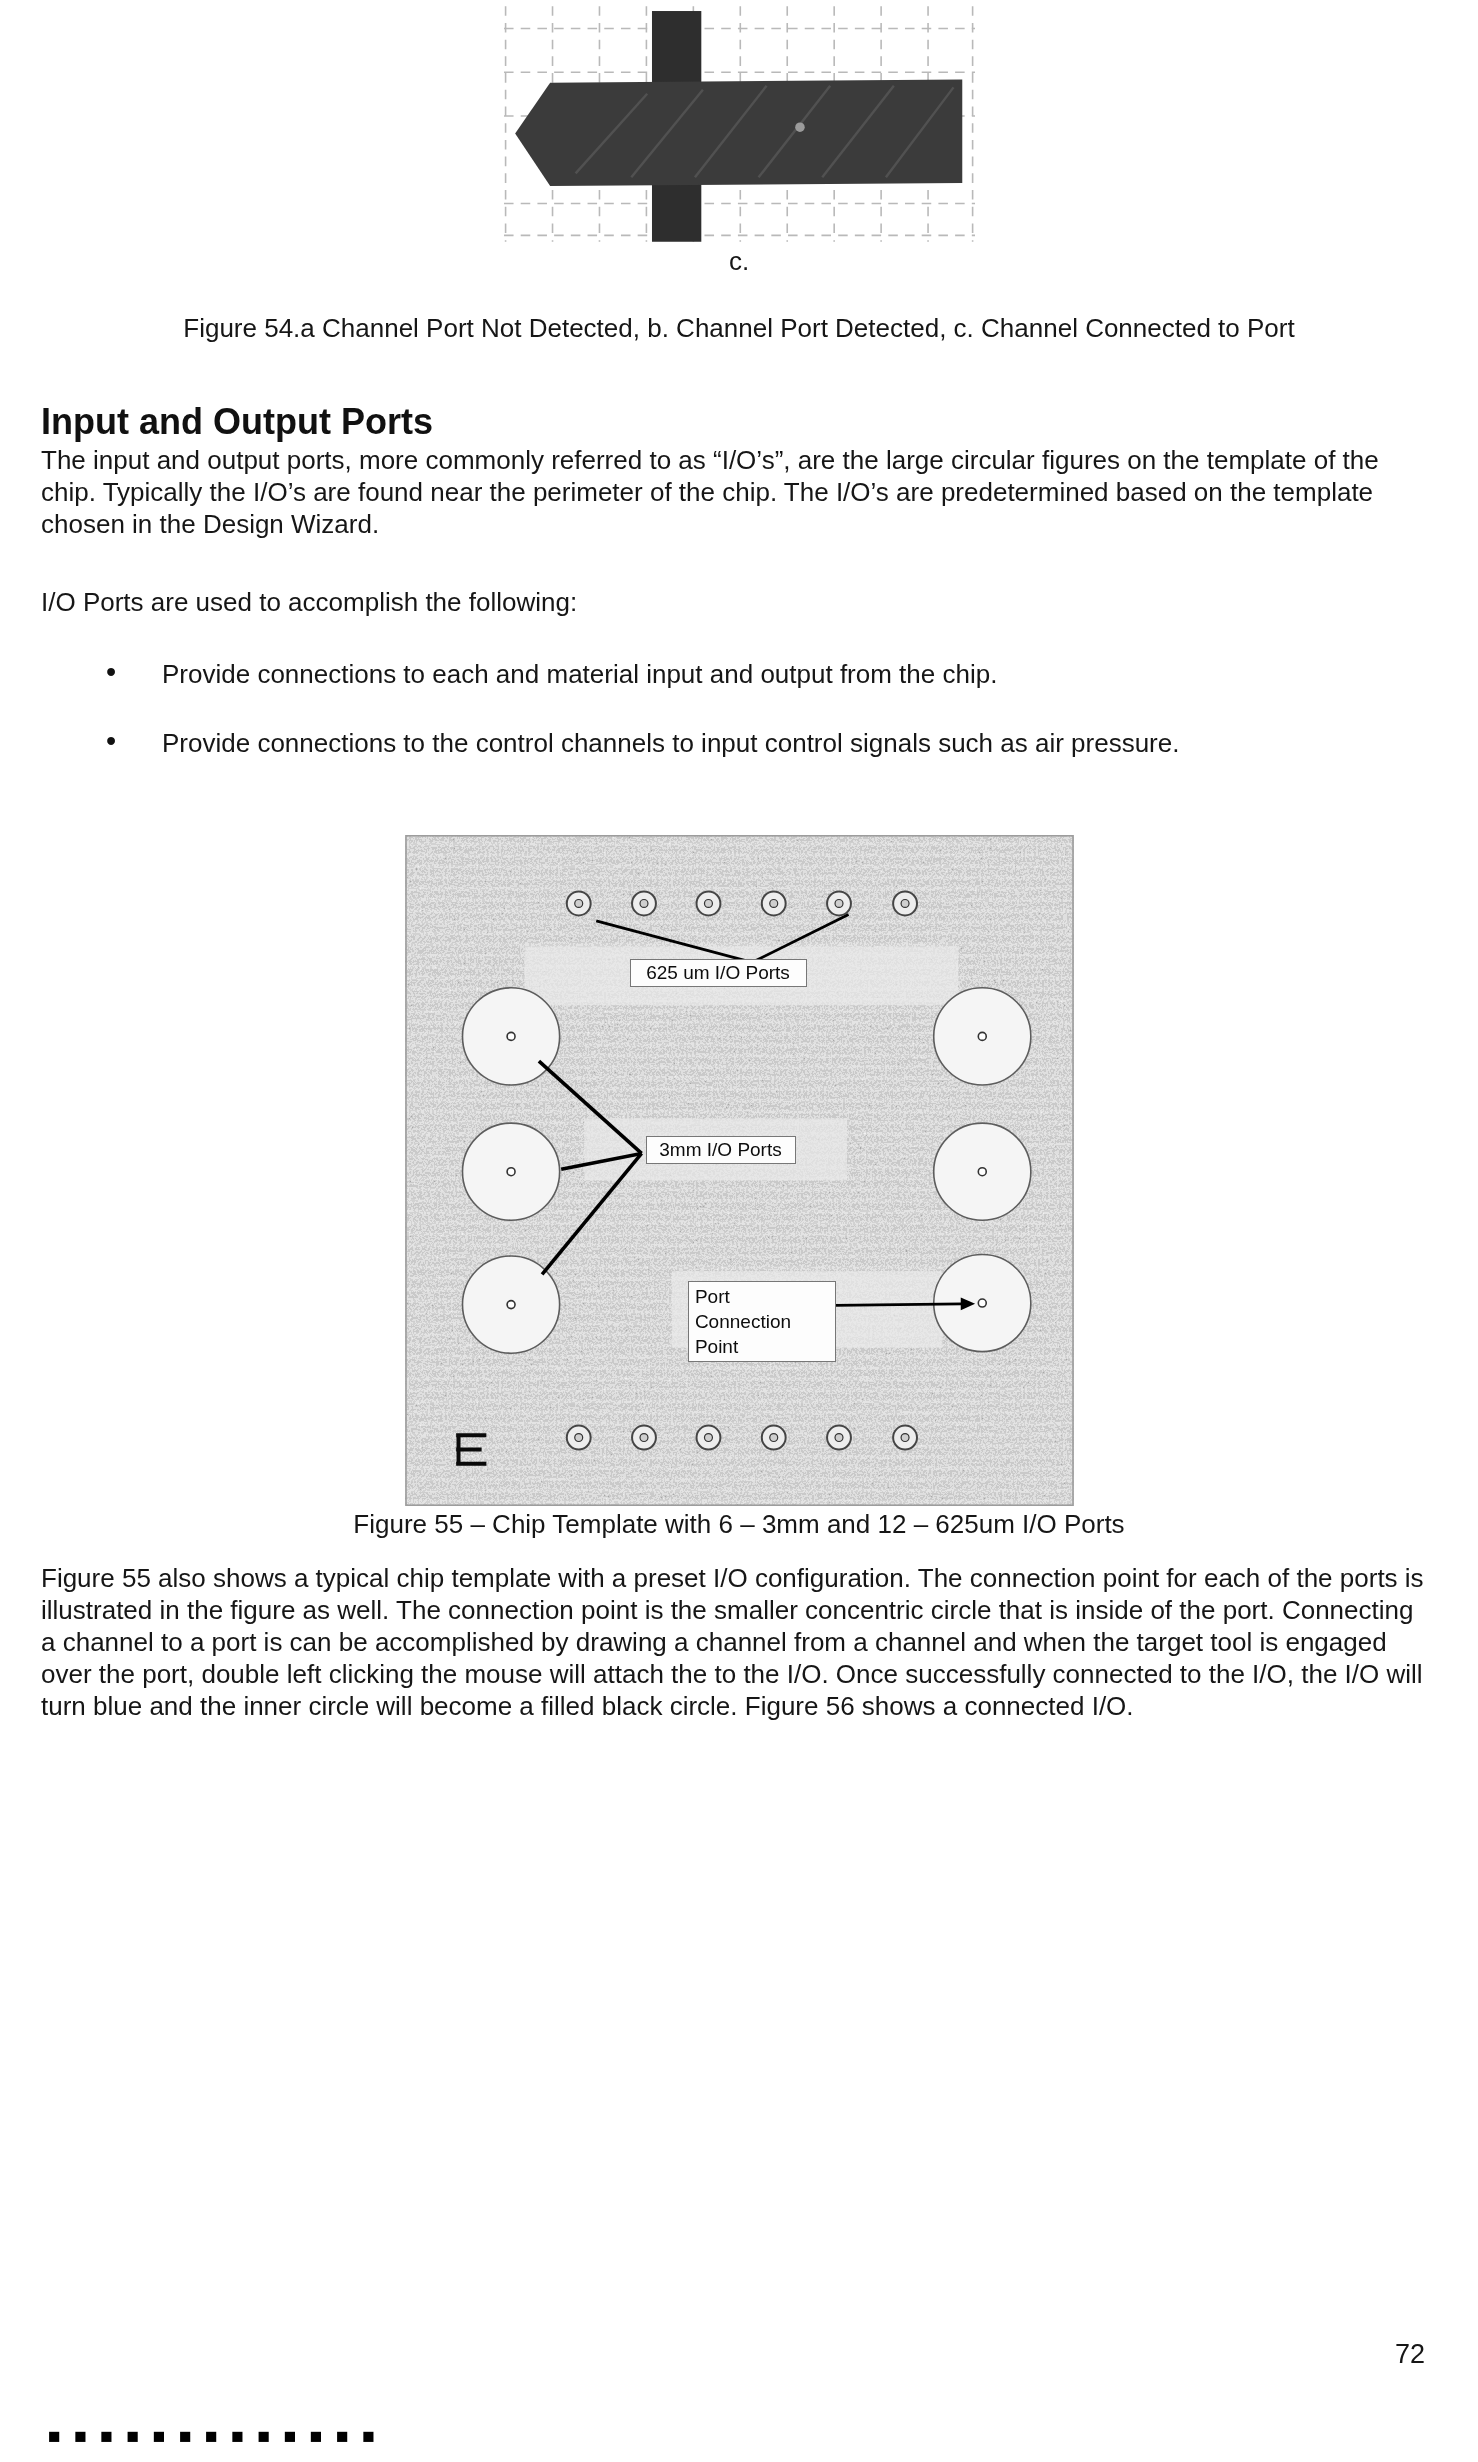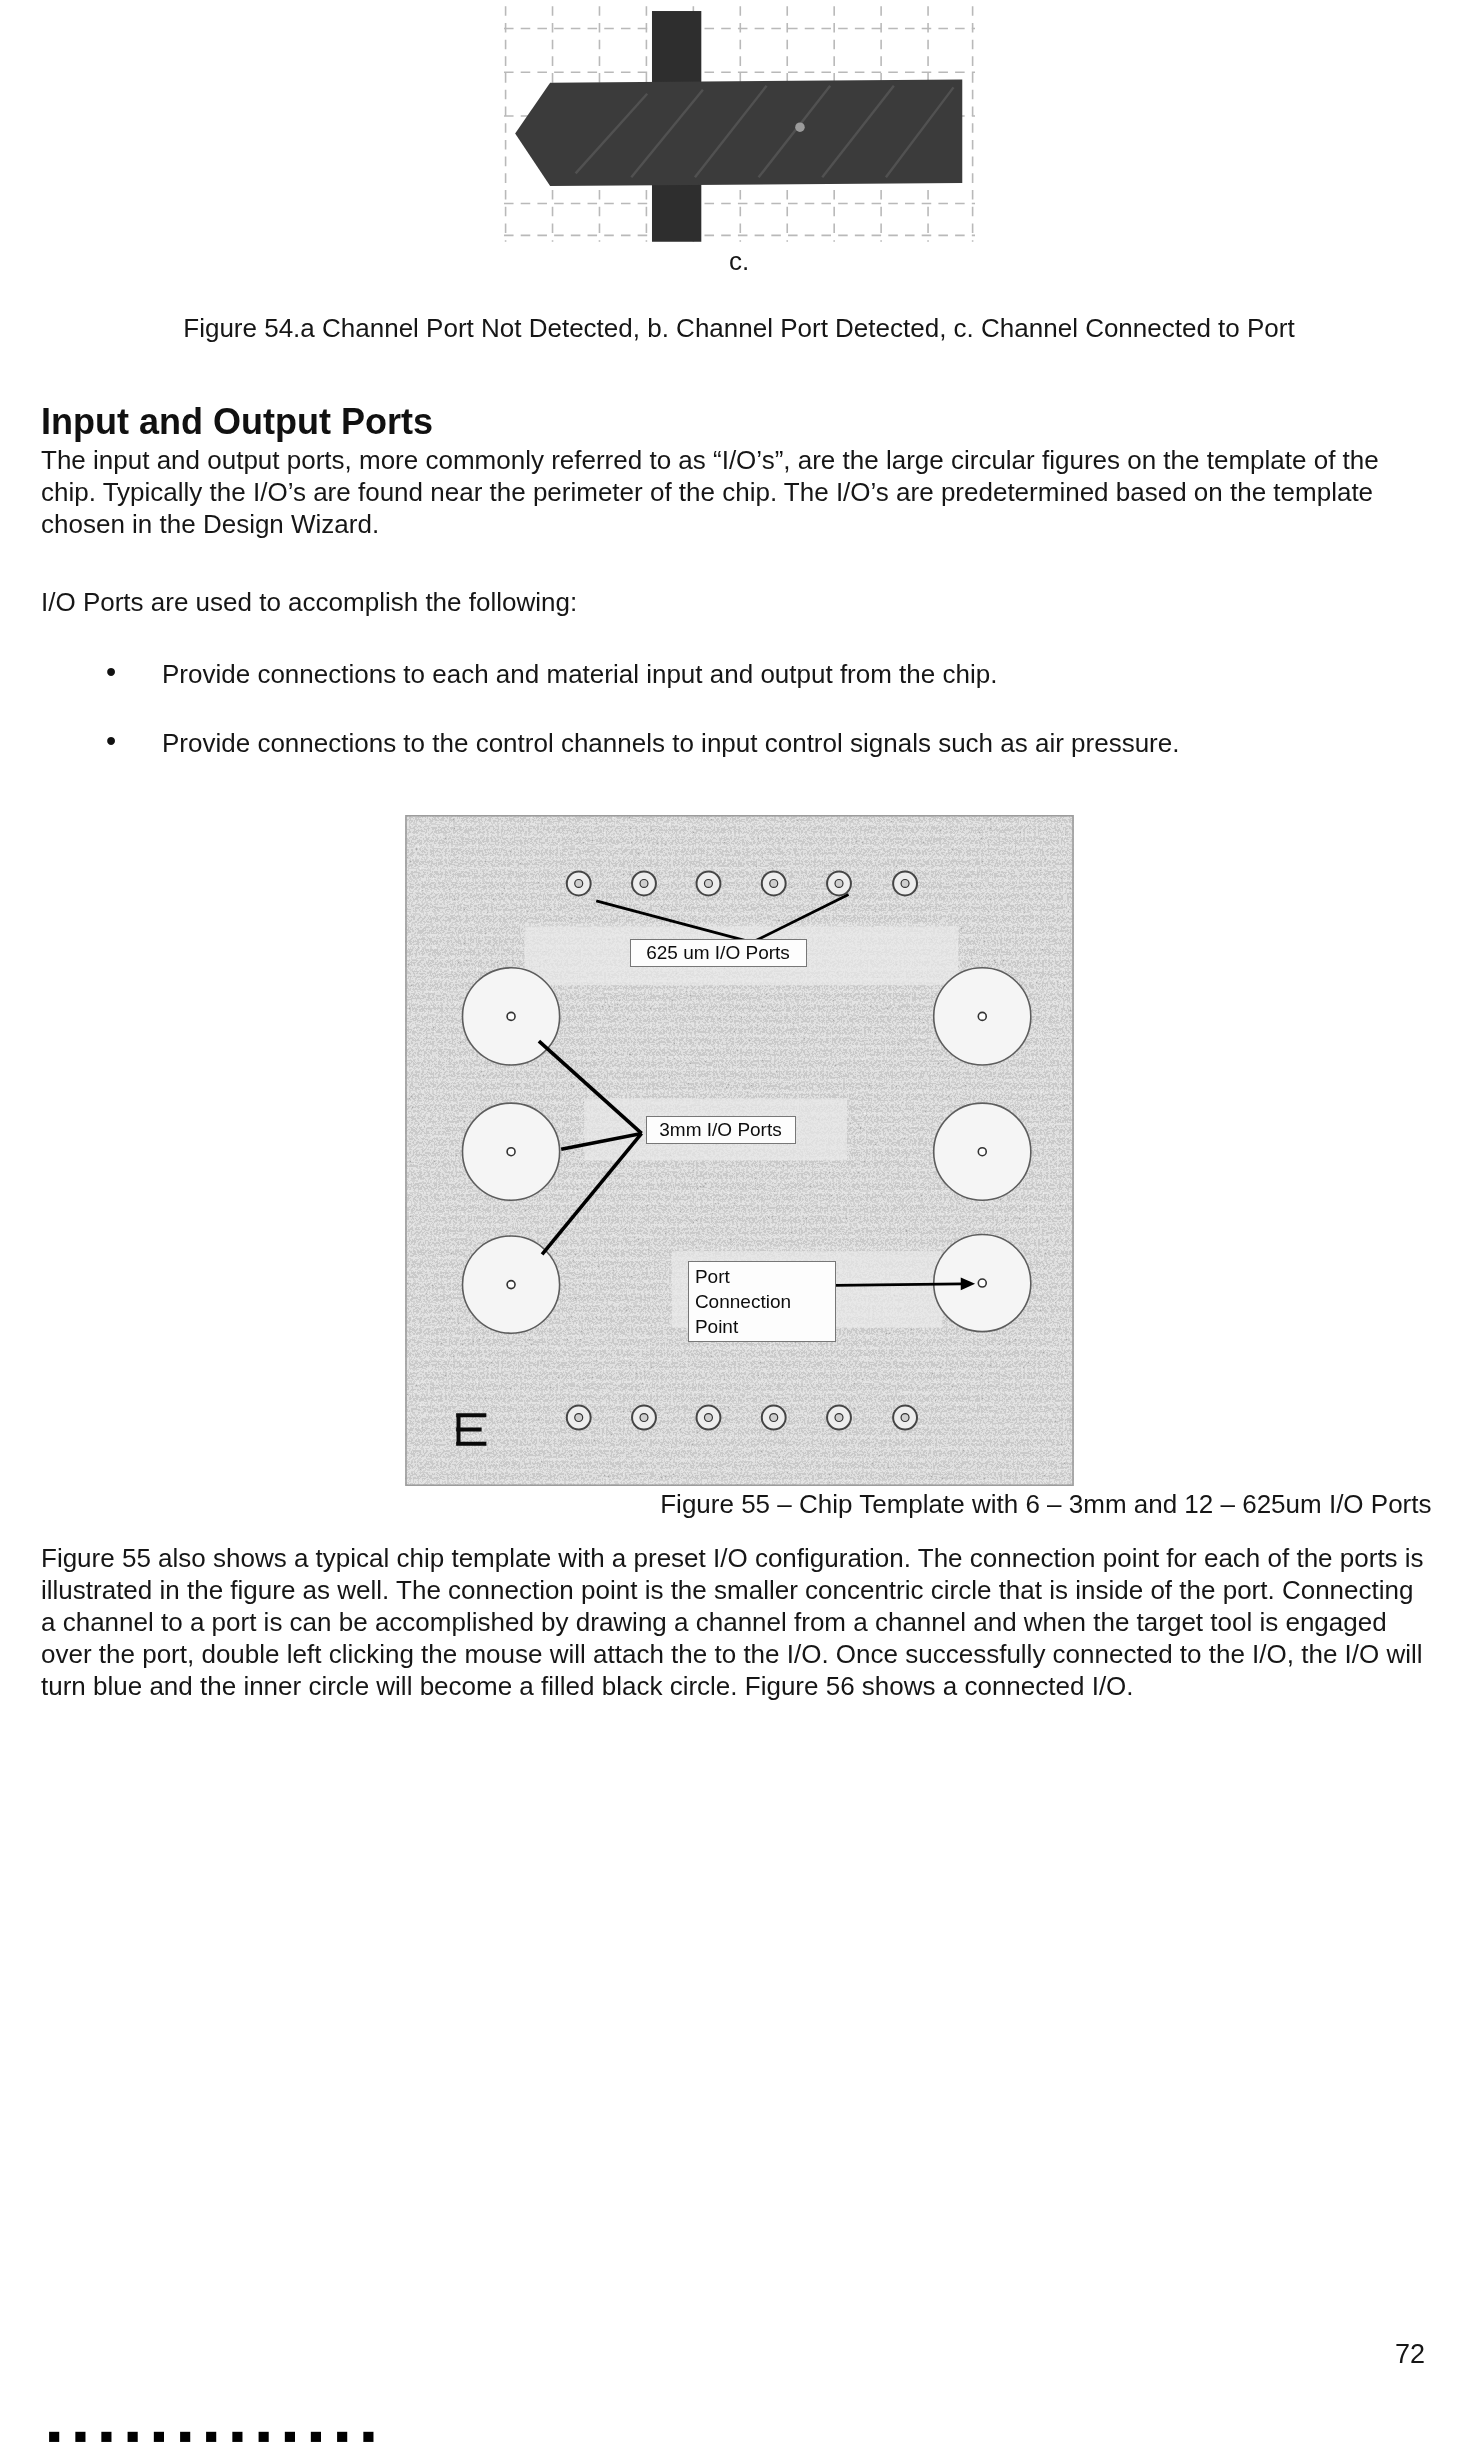--- a/index.html
+++ b/index.html
@@ -29,32 +29,32 @@
   ul.bullets{list-style:none;margin:40px 0 0;padding:0;}
   ul.bullets li{
     position:relative;padding-left:121px;font-size:26px;line-height:32px;
     margin-top:37px;max-width:1154px;
   }
   ul.bullets li .bullet-dot{
     position:absolute;left:65px;top:-1.6px;font-size:29px;color:#111;
   }
 
   
-  .fig55-wrap{position:relative;width:669px;height:636px;margin:56px auto 0;}
+  .fig55-wrap{position:relative;width:669px;height:636px;margin:76px auto 0;}
   .fig55-wrap svg{position:absolute;left:0;top:0;width:669px;height:671px;}
   .fig-label{
     position:absolute;background:#fdfdfd;border:0.8px solid #777;
     font-size:19px;color:#0d0d0d;padding:2.4px 6.4px;box-sizing:border-box;
     text-align:center;
   }
   #label-625{left:225px;top:124px;width:177px;}
   #label-3mm{left:241px;top:301px;width:150px;}
   #label-pcp{left:283px;top:446px;width:148px;text-align:left;line-height:25px;}
 
-  .caption55{margin-top:37px;text-align:right;}
+  .caption55{margin-top:37px;}
 
   .page-number{position:absolute;right:53px;bottom:92px;font-size:27px;}
   .footer-marks{
     position:absolute;left:48px;bottom:14.3px;font-size:21px;letter-spacing:13.5px;
     color:#000;white-space:nowrap;
   }
 </style>
 </head>
 <body>
 

